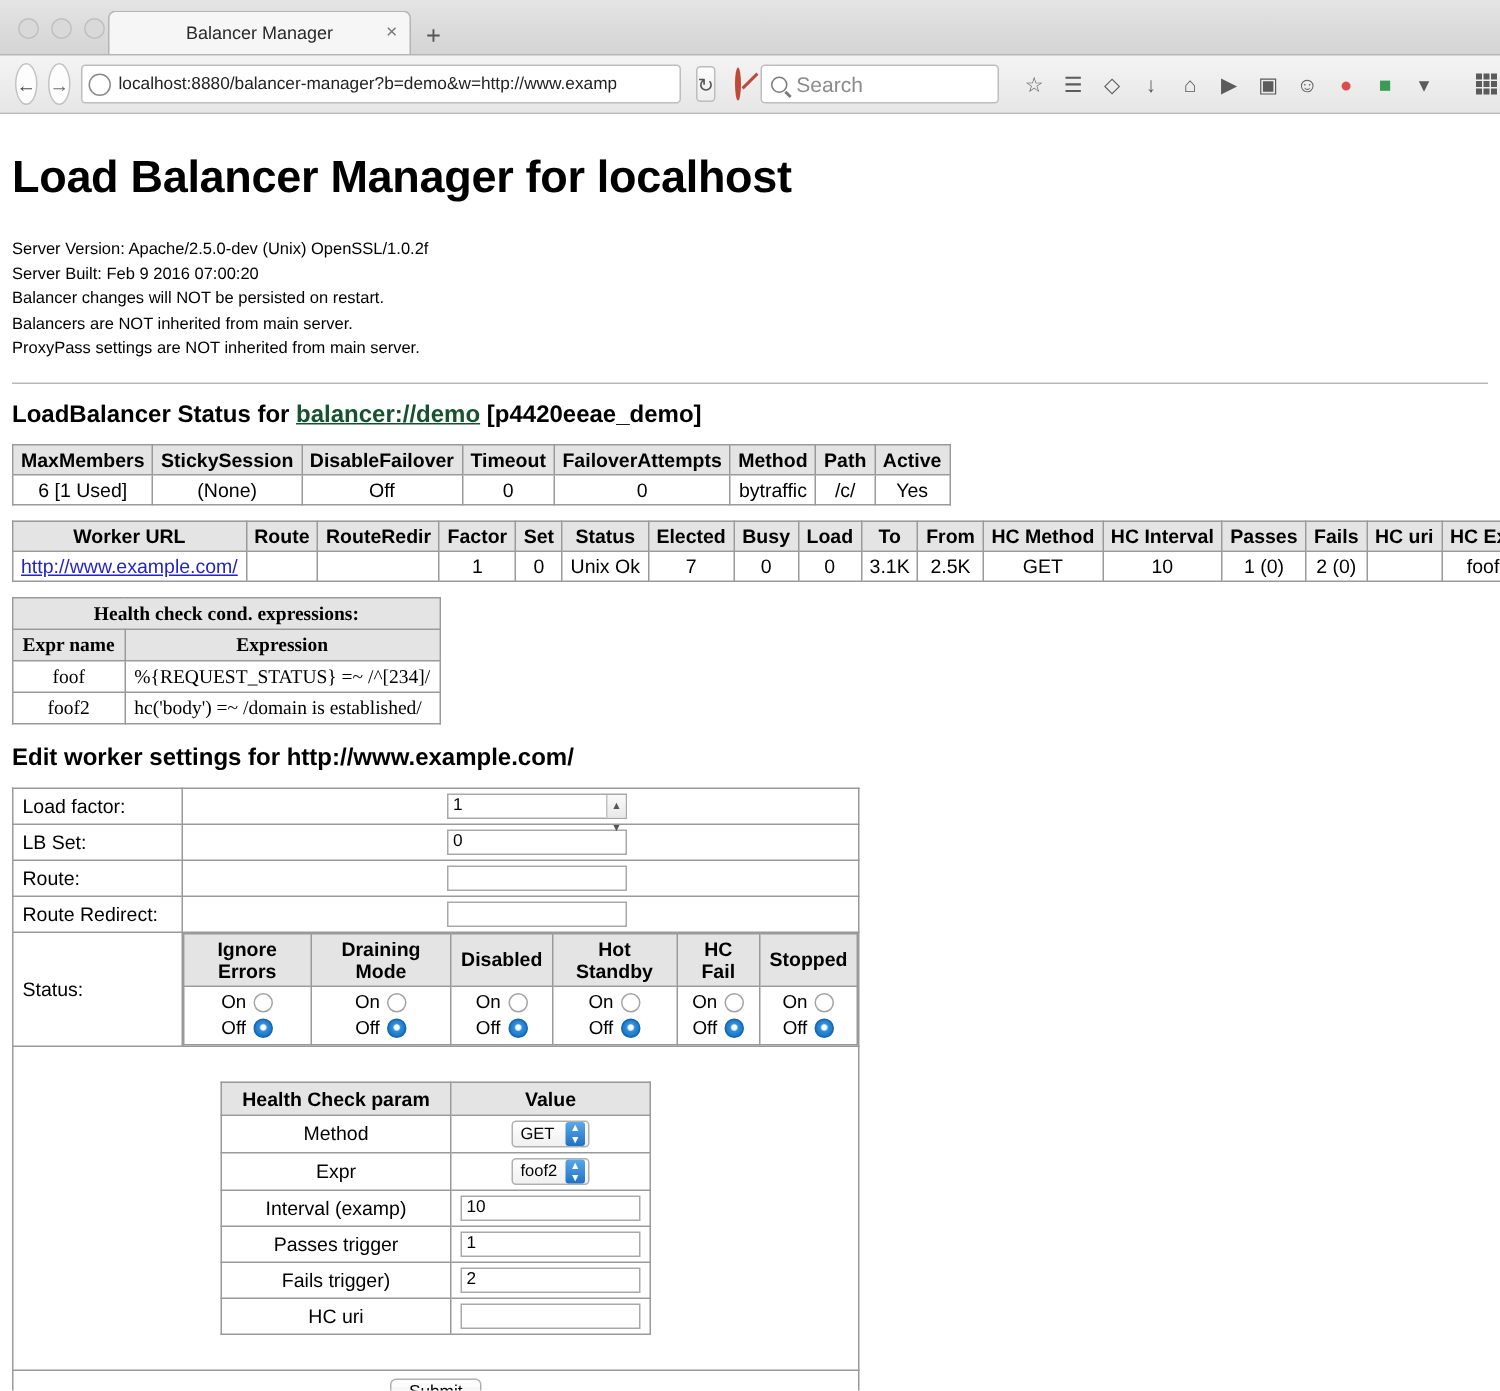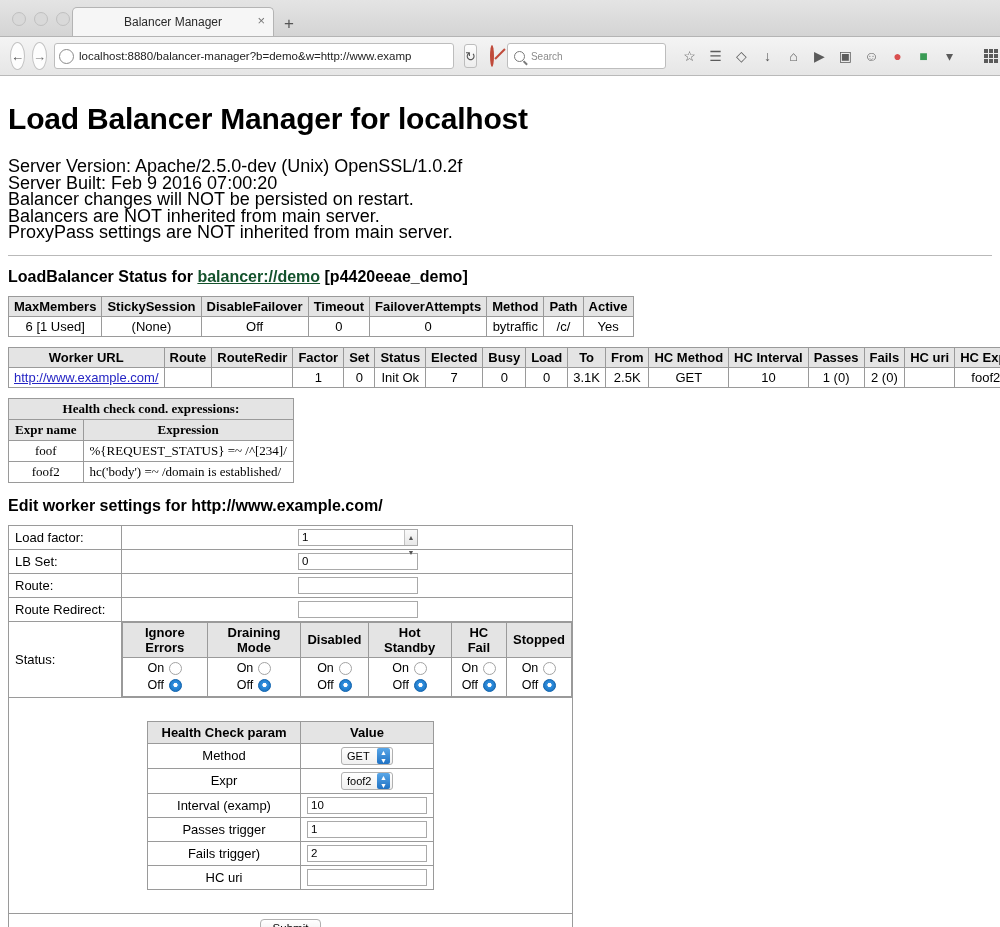--- a/index.html
+++ b/index.html
@@ -136,21 +136,21 @@
   }
   .searchbar {
     flex: 0 0 145px;
     height: 24px;
     background: #ffffff;
     border: 1px solid #bdbdbd;
     border-radius: 3px;
     display: flex;
     align-items: center;
     padding: 0 6px;
-    font-size: 10px;
+    font-size: 14px;
     color: #8b8b8b;
     margin-left: 6px;
   }
   .searchbar .mag {
     width: 9px; height: 9px;
     border: 1.5px solid #7a7a7a;
     border-radius: 50%;
     margin-right: 6px;
     position: relative;
   }
@@ -197,21 +197,21 @@
     color: #000;
     font-family: "Liberation Sans", sans-serif;
   }
   h1.title {
     font-size: 30px;
     font-weight: bold;
     margin: 8px 0 22px 0;
     letter-spacing: -0.2px;
   }
   .serverinfo {
-    font-size: 18px;
+    font-size: 11px;
     line-height: 16.5px;
     margin-bottom: 14px;
   }
   hr.rule {
     border: none;
     border-top: 1px solid #b9b9b9;
     margin: 10px 0 12px 0;
   }
   h3.section {
     font-size: 16px;
@@ -513,21 +513,21 @@
         <th>Fails</th>
         <th>HC uri</th>
         <th>HC Expr</th>
       </tr>
       <tr>
         <td class="left"><a href="#">http://www.example.com/</a></td>
         <td></td>
         <td></td>
         <td>1</td>
         <td>0</td>
-        <td>Init Ok</td>
+        <td>Unix Ok</td>
         <td>7</td>
         <td>0</td>
         <td>0</td>
         <td>3.1K</td>
         <td>2.5K</td>
         <td>GET</td>
         <td>10</td>
         <td>1 (0)</td>
         <td>2 (0)</td>
         <td></td>

